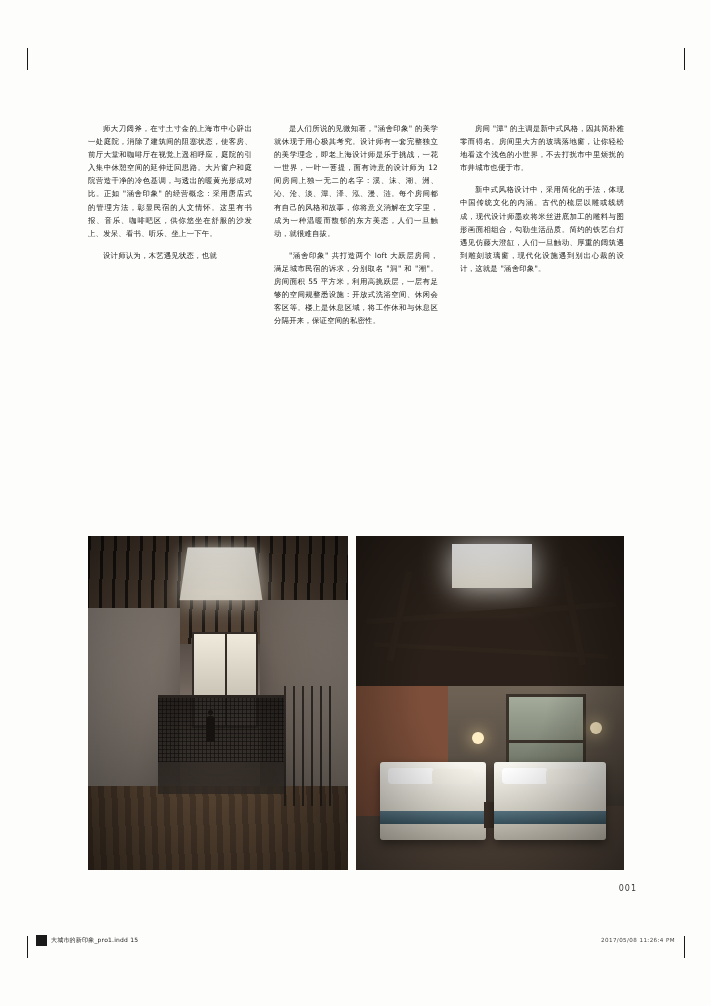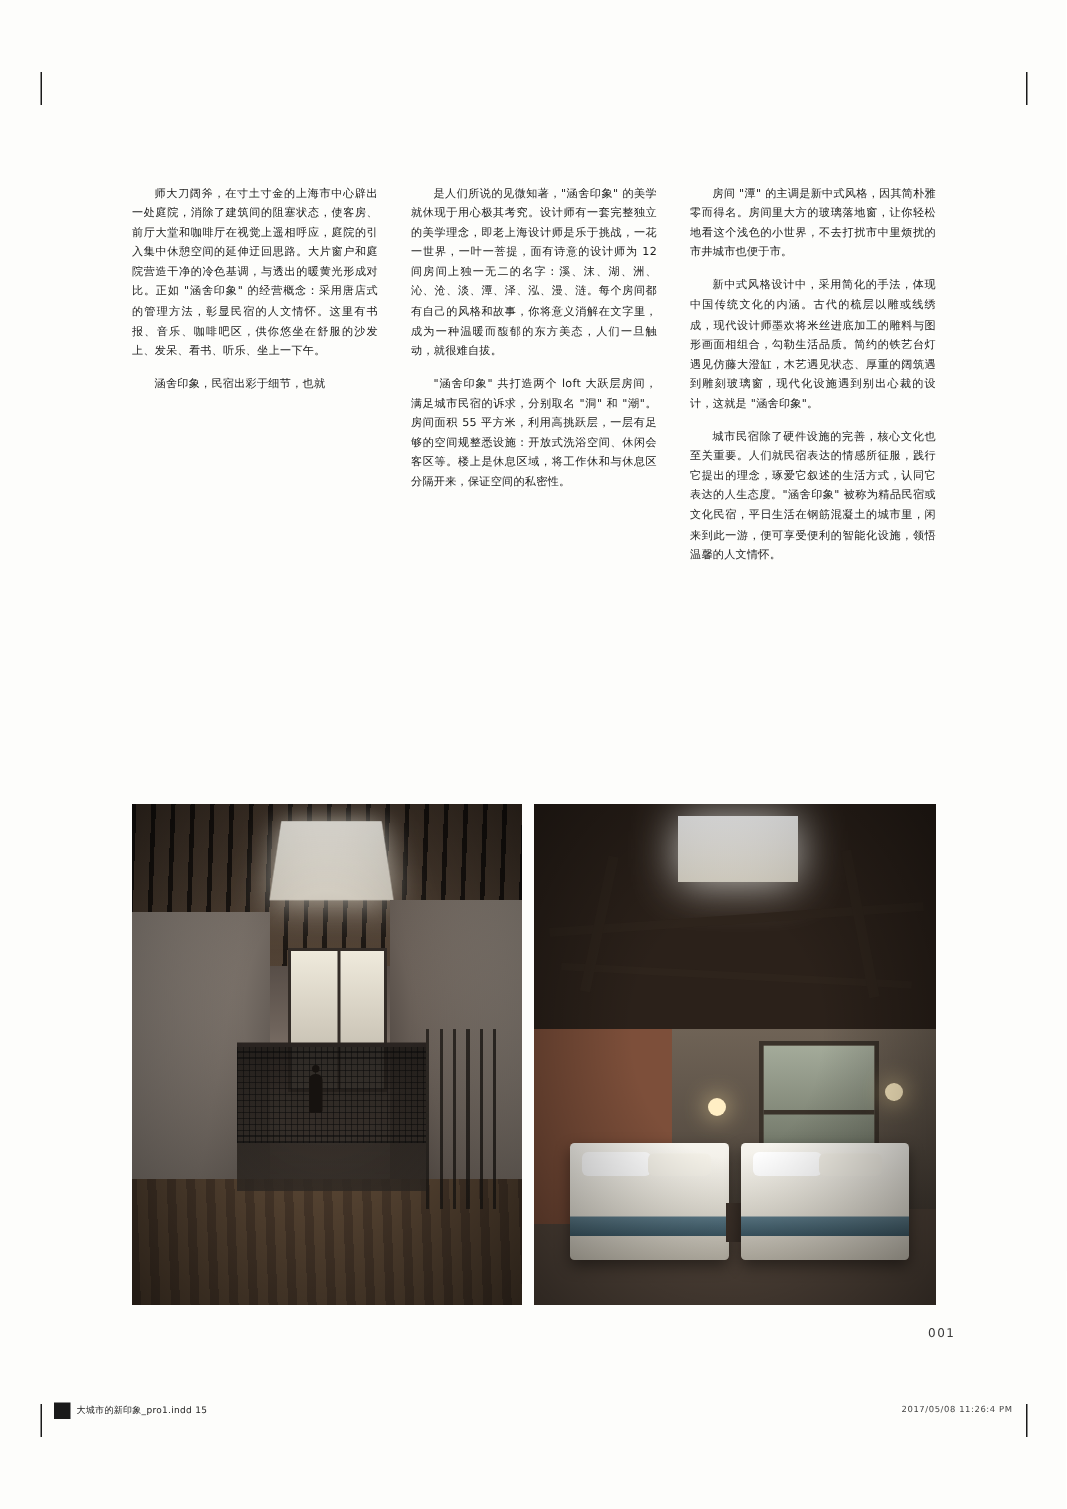--- a/index.html
+++ b/index.html
@@ -267,32 +267,31 @@
 
   <div class="crop-mark cm-tl-v"></div>
   <div class="crop-mark cm-tr-v"></div>
   <div class="crop-mark cm-bl-v"></div>
   <div class="crop-mark cm-br-v"></div>
 
   <div class="columns">
 
     <div class="col">
       <p>师大刀阔斧，在寸土寸金的上海市中心辟出一处庭院，消除了建筑间的阻塞状态，使客房、前厅大堂和咖啡厅在视觉上遥相呼应，庭院的引入集中休憩空间的延伸迂回思路。大片窗户和庭院营造干净的冷色基调，与透出的暖黄光形成对比。正如 "涵舍印象" 的经营概念：采用唐店式的管理方法，彰显民宿的人文情怀。这里有书报、音乐、咖啡吧区，供你悠坐在舒服的沙发上、发呆、看书、听乐、坐上一下午。</p>
-      <p>涵舍印象，民宿出彩于细节，也就</p>
+      <p>设计师认为，木艺遇见状态，也就</p>
     </div>
 
     <div class="col">
       <p>是人们所说的见微知著，"涵舍印象" 的美学就休现于用心极其考究。设计师有一套完整独立的美学理念，即老上海设计师是乐于挑战，一花一世界，一叶一菩提，面有诗意的设计师为 12 间房间上独一无二的名字：溪、沫、湖、洲、沁、沧、淡、潭、泽、泓、漫、涟。每个房间都有自己的风格和故事，你将意义消解在文字里，成为一种温暖而馥郁的东方美态，人们一旦触动，就很难自拔。</p>
       <p>"涵舍印象" 共打造两个 loft 大跃层房间，满足城市民宿的诉求，分别取名 "洞" 和 "潮"。房间面积 55 平方米，利用高挑跃层，一层有足够的空间规整悉设施：开放式洗浴空间、休闲会客区等。楼上是休息区域，将工作休和与休息区分隔开来，保证空间的私密性。</p>
     </div>
 
     <div class="col">
       <p>房间 "潭" 的主调是新中式风格，因其简朴雅零而得名。房间里大方的玻璃落地窗，让你轻松地看这个浅色的小世界，不去打扰市中里烦扰的市井城市也便于市。</p>
-      <p>新中式风格设计中，采用简化的手法，体现中国传统文化的内涵。古代的梳层以雕或线绣成，现代设计师墨欢将米丝进底加工的雕料与图形画面相组合，勾勒生活品质。简约的铁艺台灯遇见仿藤大澄缸，木艺遇见状态、厚重的阔筑遇到雕刻玻璃窗，现代化设施遇到别出心裁的设计，这就是 "涵舍印象"。</p>
-      <p>城市民宿除了硬件设施的完善，核心文化也至关重要。人们就民宿表达的情感所征服，践行它提出的理念，琢爱它叙述的生活方式，认同它表达的人生态度。"涵舍印象" 被称为精品民宿或文化民宿，平日生活在钢筋混凝土的城市里，闲来到此一游，便可享受便利的智能化设施，领悟温馨的人文情怀。</p>
+      <p>新中式风格设计中，采用简化的手法，体现中国传统文化的内涵。古代的梳层以雕或线绣成，现代设计师墨欢将米丝进底加工的雕料与图形画面相组合，勾勒生活品质。简约的铁艺台灯遇见仿藤大澄缸，人们一旦触动、厚重的阔筑遇到雕刻玻璃窗，现代化设施遇到别出心裁的设计，这就是 "涵舍印象"。</p>
     </div>
 
   </div>
 
   <div class="photos">
 
     <div class="photo photo-left">
       <div class="pl-bg"></div>
       <div class="pl-ceiling"></div>
       <div class="pl-skylight"></div>

